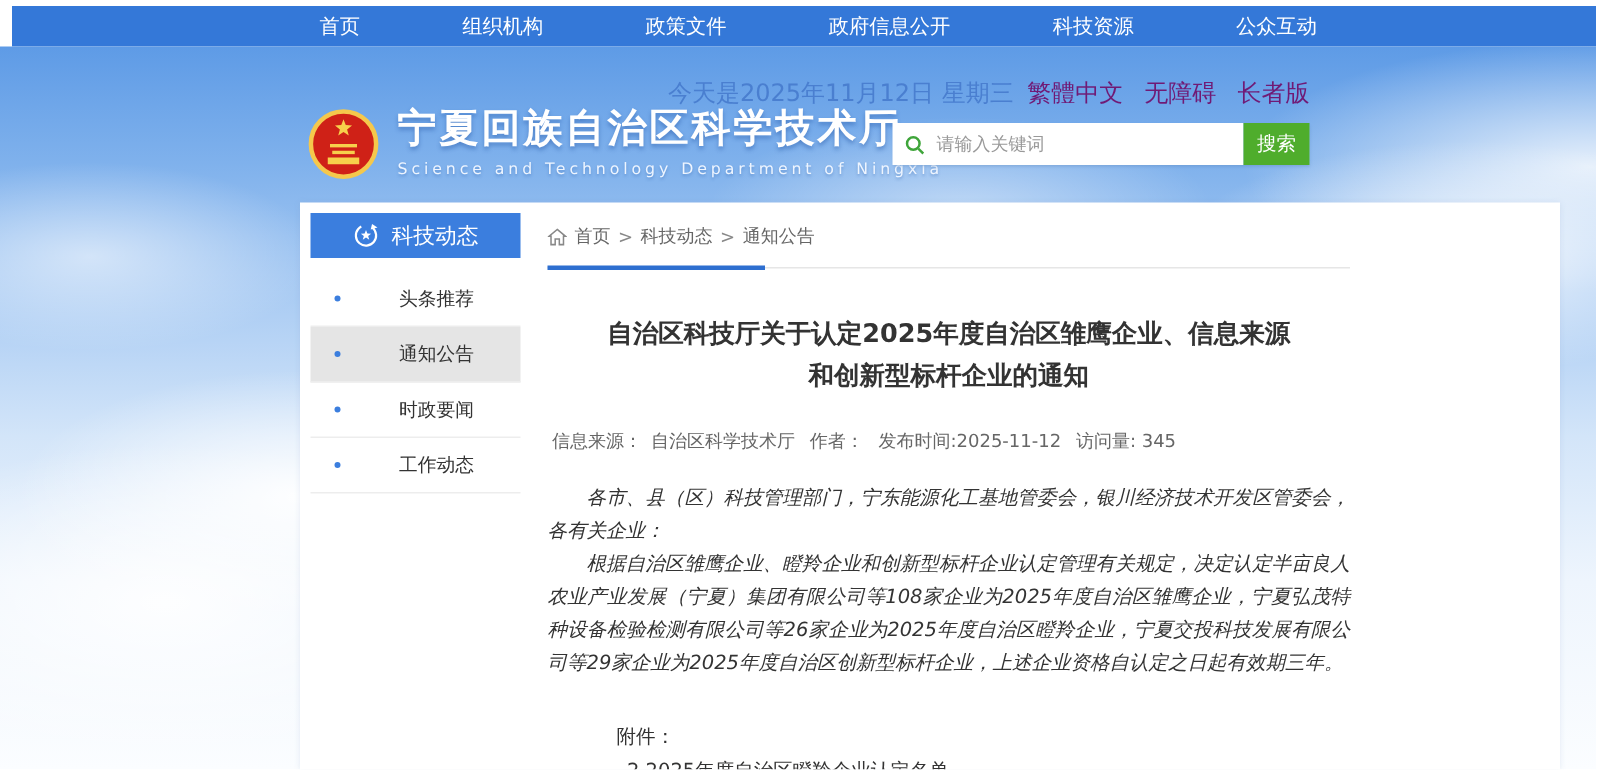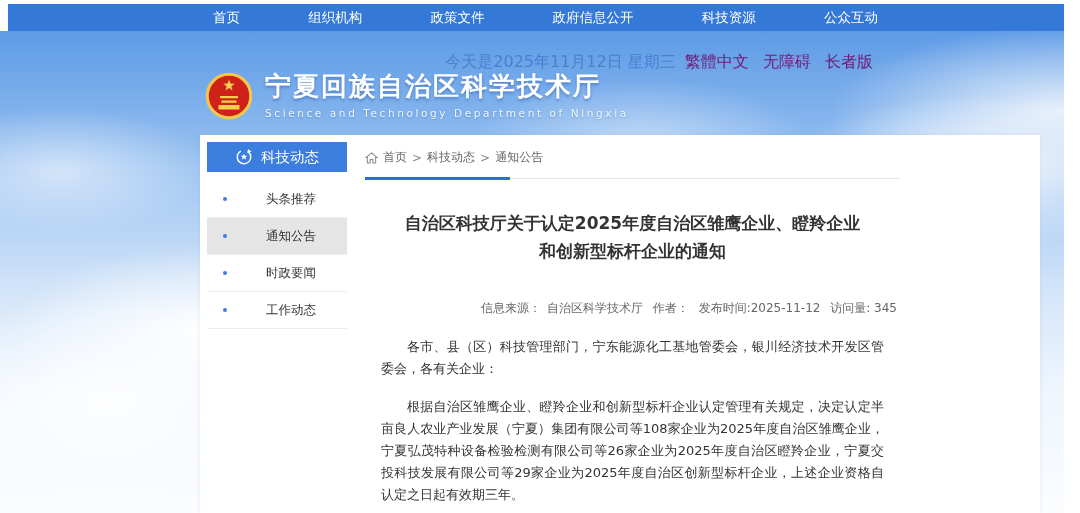--- a/index.html
+++ b/index.html
@@ -60,24 +60,24 @@
   
   .main{position:absolute;left:165px;top:10px;width:535px;}
   .crumb{display:flex;align-items:center;font-size:12px;color:#666;gap:5px;padding:4px 0 12px 0;}
   .crumb .sep{color:#888;}
   .crumb-item{cursor:pointer;}
   .rule{border-bottom:1px solid #e6e6e6;position:relative;height:0;}
   .rule-accent{position:absolute;left:0;top:-1px;width:145px;height:3px;background:#2e6fd0;}
 
   .article-title{margin-top:30px;text-align:center;font-size:17px;font-weight:bold;
                  color:#333;line-height:28px;}
-  .meta-line{text-align:right;font-size:12px;color:#666;margin-top:35px;white-space:nowrap;}
+  .meta-line{text-align:left;font-size:12px;color:#666;margin-top:21px;white-space:nowrap;}
   .meta-line span{margin:0 3px;}
   .body-text{margin-top:19px;font-size:13px;color:#333;line-height:22px;text-align:justify;}
-  .body-text p{margin:16px;text-indent:2em;}
+  .body-text p{margin:0;text-indent:2em;font-style:italic;}
   .attach{margin-top:26px;margin-left:16px;font-size:13px;color:#333;line-height:23px;}
   .attach-row{display:flex;}
   .attach-label{flex:none;padding-left:30px;}
   .attach-indent{padding-left:37px;}
   .attach-item{cursor:pointer;}
 </style>
 </head>
 <body>
 
 <div class="page">
@@ -112,20 +112,30 @@
 
   <div class="topright">
     <div class="meta-row">
       <span class="date-text">今天是2025年11月12日 星期三</span>
       <span class="quick-links">
         <span>繁體中文</span>
         <span>无障碍</span>
         <span>长者版</span>
       </span>
     </div>
+    <div class="search-row">
+      <div class="search-box">
+        <svg width="15" height="15" viewBox="0 0 16 16">
+          <circle cx="7" cy="7" r="5" fill="none" stroke="#3fa53a" stroke-width="2"></circle>
+          <line x1="11" y1="11" x2="15" y2="15" stroke="#3fa53a" stroke-width="2"></line>
+        </svg>
+        <input type="text" placeholder="请输入关键词" style="">
+      </div>
+      <button class="search-btn">搜索</button>
+    </div>
   </div>
 
   <div class="panel">
 
     <div class="sidebar">
       <div class="side-head">
         <svg width="18" height="18" viewBox="0 0 20 20">
           <circle cx="10" cy="10" r="7.5" fill="none" stroke="#ffffff" stroke-width="1.6" stroke-dasharray="38 9" transform="rotate(-50 10 10)"></circle>
           <polygon points="14.5,1.5 18.5,4 13.5,5.5" fill="#ffffff"></polygon>
           <polygon fill="#ffffff" points="10,6 11,8.6 13.8,8.7 11.6,10.4 12.4,13.1 10,11.5 7.6,13.1 8.4,10.4 6.2,8.7 9,8.6"></polygon>
@@ -160,21 +170,21 @@
         <span class="sep">&gt;</span>
         <span class="crumb-item">科技动态</span>
         <span class="sep">&gt;</span>
         <span class="crumb-item">通知公告</span>
       </div>
       <div class="rule">
         <div class="rule-accent"></div>
       </div>
 
       <div class="article-title">
-        <div>自治区科技厅关于认定2025年度自治区雏鹰企业、瞪羚企业</div>
+        <div>自治区科技厅关于认定2025年度自治区雏鹰企业、信息来源</div>
         <div>和创新型标杆企业的通知</div>
       </div>
 
       <div class="meta-line">
         <span>信息来源：</span><span>自治区科学技术厅</span>
         <span>作者：</span>
         <span>发布时间:2025-11-12</span>
         <span>访问量: 345</span>
       </div>
 

